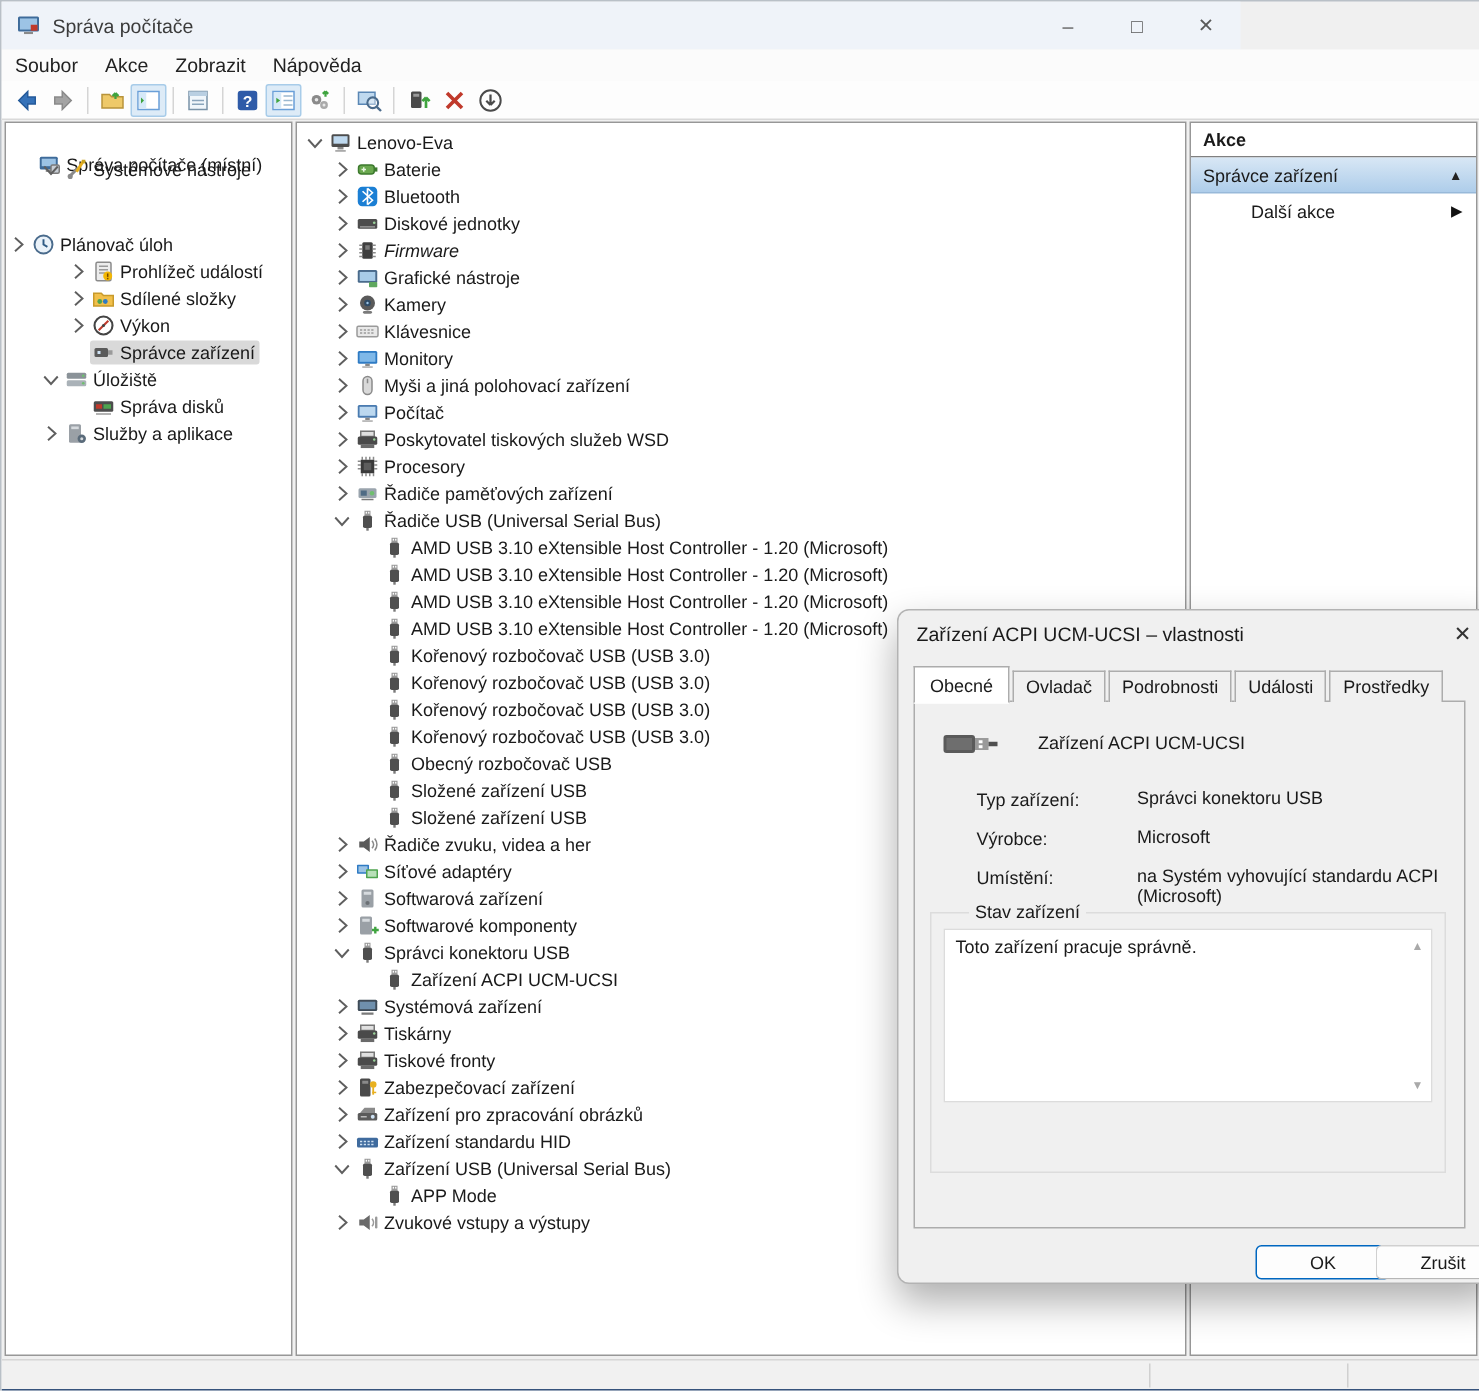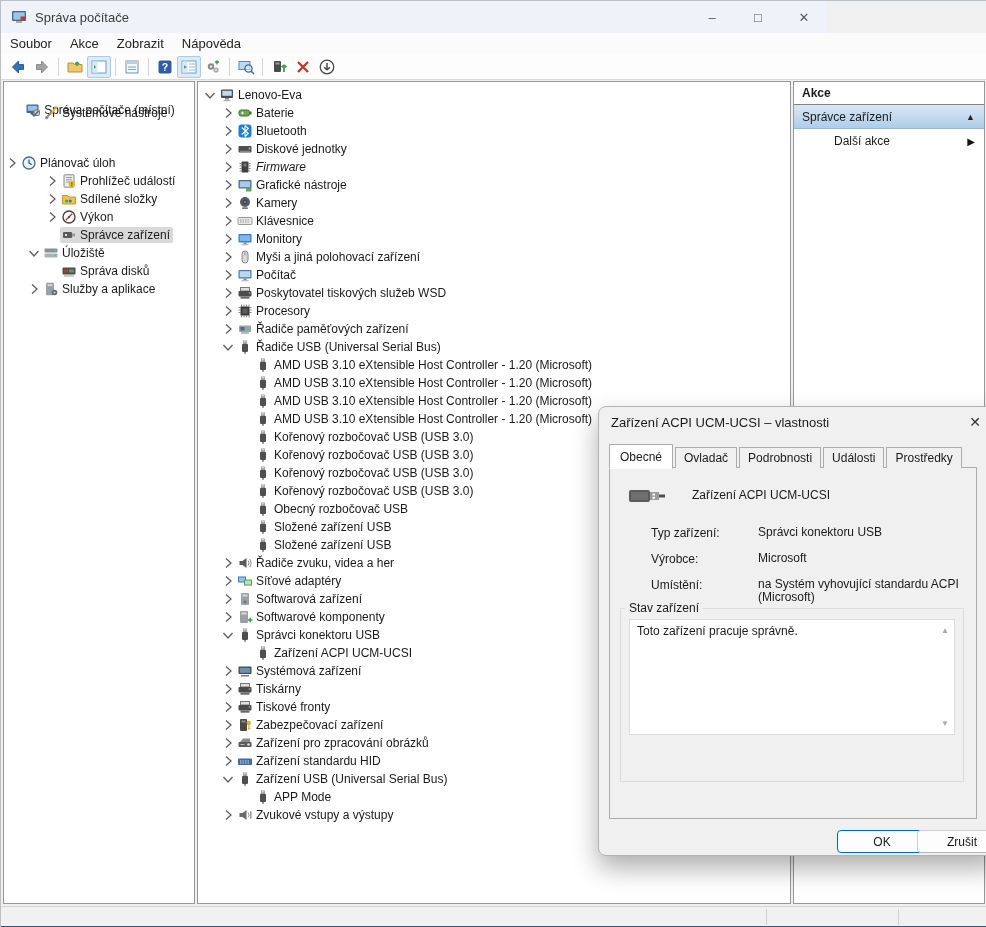--- a/index.html
+++ b/index.html
@@ -65,21 +65,21 @@
     border-bottom:none;margin-right:2px;position:relative;top:1px;}
   .dlg-tab.active{background:#fff;padding:5px 10px 4px;top:2px;margin-top:-4px;border-bottom:1px solid #fff;z-index:4;}
   .dlg-page{position:absolute;left:10px;right:20px;top:60px;bottom:36px;background:#f0f0f0;
     border:1px solid #acacac;z-index:2;}
   .dlg-devrow{position:absolute;left:18px;top:14px;display:flex;align-items:center;}
   .dlg-devname{font-size:12px;margin-left:26px;}
   .dlg-field{position:absolute;font-size:12px;}
   .dlg-field .flabel{position:absolute;left:41px;width:100px;}
   .dlg-field .fvalue{position:absolute;left:148px;width:205px;line-height:13px;}
   .dlg-group{position:absolute;left:10px;right:12px;top:140px;height:172px;border:1px solid #dcdcdc;}
-  .dlg-group-legend{position:absolute;left:4px;top:-8px;background:#f0f0f0;padding:0 4px;font-size:12px;}
+  .dlg-group-legend{position:absolute;left:25px;top:-8px;background:#f0f0f0;padding:0 4px;font-size:12px;}
   .dlg-status{position:absolute;left:8px;right:8px;top:10px;bottom:46px;background:#fff;
     border:1px solid #dcdcdc;font-size:12px;padding:4px 20px 4px 7px;box-sizing:border-box;}
   .scroll-arrow{position:absolute;right:5px;font-size:8px;color:#a9a9a9;}
   .dlg-btn{position:absolute;height:23px;width:90px;font-size:12px;display:flex;align-items:center;
     justify-content:center;background:#fdfdfd;border:1px solid #d0d0d0;border-bottom-color:#b6b6b6;border-radius:4px;box-sizing:border-box;}
   .dlg-btn.default{border:1px solid #0067c0;}
   svg{display:block;}
 </style>
 </head>
 <body>

